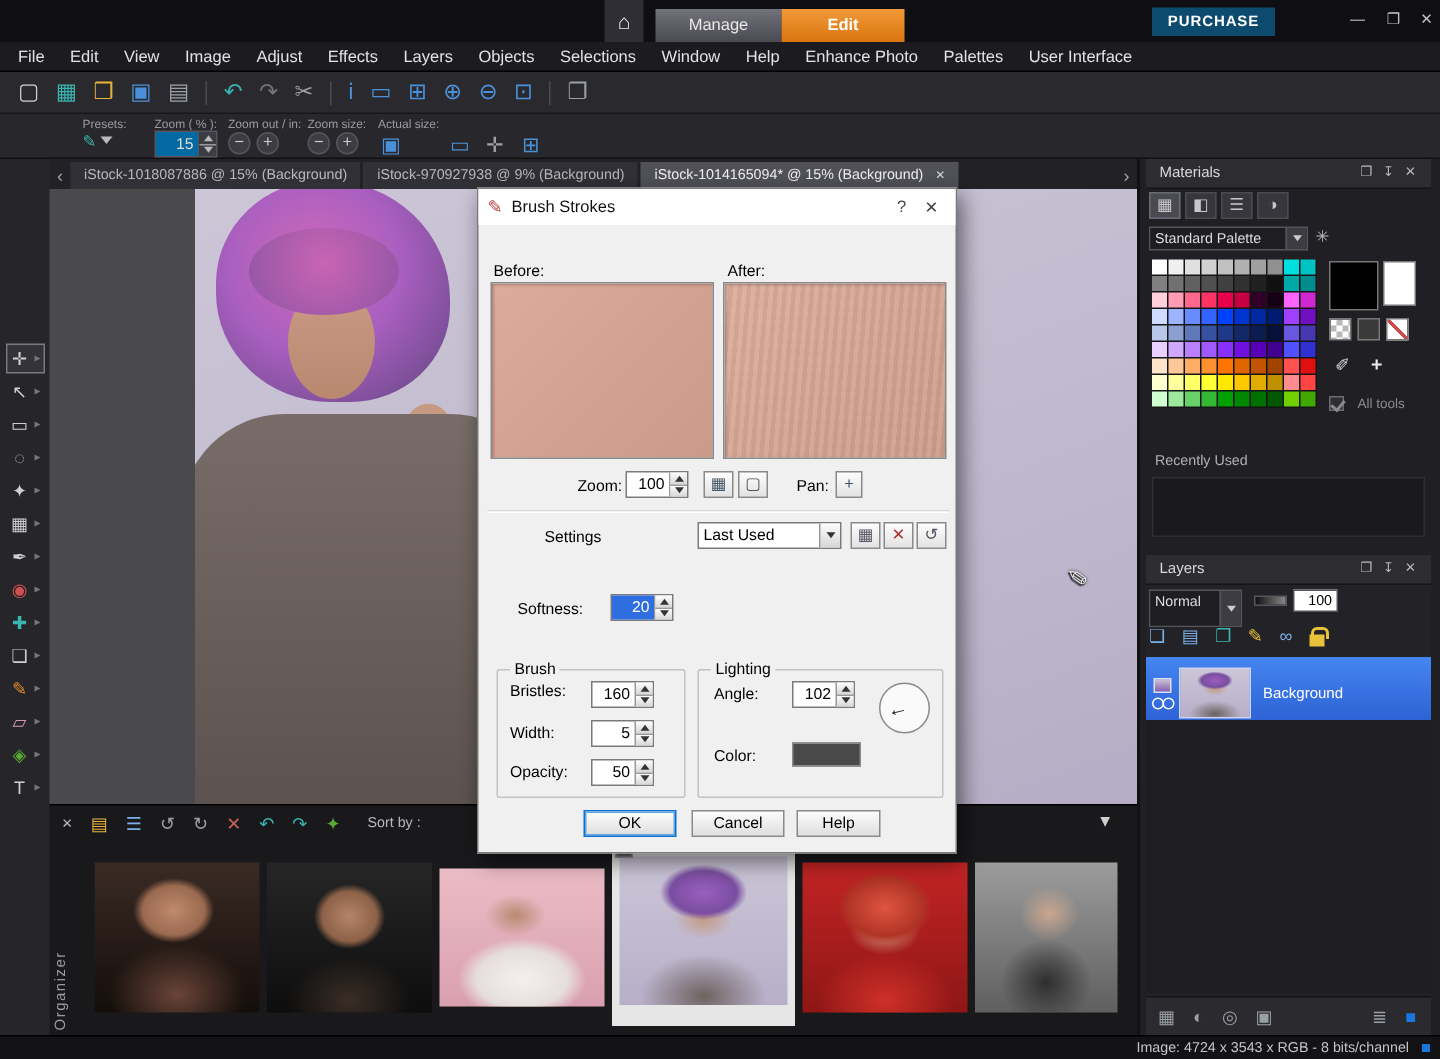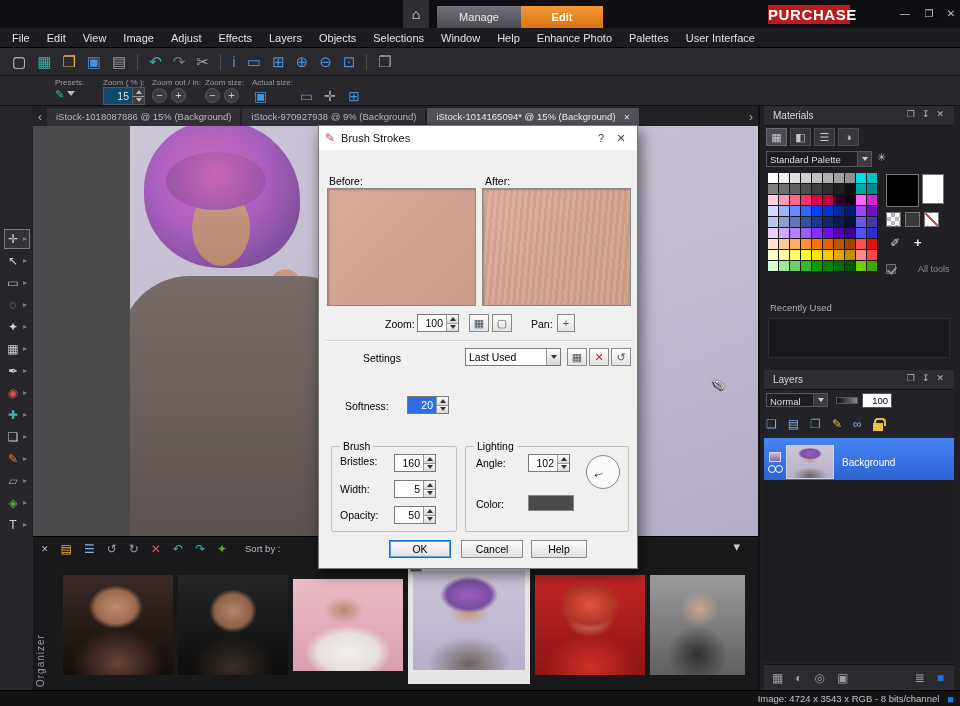--- a/index.html
+++ b/index.html
@@ -8,21 +8,21 @@
 
 
 #titlebar{position:absolute;left:0;top:0;width:960px;height:28px;background:#0f0f13;}
 #brand{position:absolute;left:10px;top:5px;font-size:14px;font-weight:bold;color:#fff;letter-spacing:.2px;}
 #brand .b2{font-weight:bold;}
 #year-badge{display:inline-block;background:#4a4a52;color:#fff;font-size:11px;font-weight:bold;padding:0 4px;margin-left:5px;vertical-align:1px;}
 #home-btn{position:absolute;left:403px;top:0;width:26px;height:28px;background:#2e2e34;color:#eee;text-align:center;line-height:28px;font-size:14px;cursor:default;}
 .nav-tab{position:absolute;top:6px;height:22px;line-height:22px;text-align:center;font-size:11px;color:#fff;cursor:default;}
 #tab-manage{left:437px;width:84px;background:linear-gradient(#72727a,#4a4a52);color:#e8e8e8;}
 #tab-edit{left:521px;width:82px;background:linear-gradient(#f29a38,#d9740f);font-weight:bold;}
-#purchase-btn{position:absolute;left:768px;top:5px;width:82px;height:19px;background:#b91c1c;color:#fff;font-weight:bold;font-size:15px;text-align:center;line-height:19px;letter-spacing:.6px;}
+#purchase-btn{position:absolute;left:768px;top:5px;width:82px;height:19px;background:#0c4a6e;color:#fff;font-weight:bold;font-size:10px;text-align:center;line-height:19px;letter-spacing:.6px;}
 .win-btn{position:absolute;top:0;width:22px;height:28px;color:#c4c4c4;text-align:center;line-height:28px;font-size:10px;}
 #win-min{left:894px;}#win-max{left:918px;}#win-close{left:940px;}
 
 
 #menubar{position:absolute;left:0;top:28px;width:960px;height:20px;background:#1c1c20;border-bottom:1px solid #000;display:flex;align-items:center;padding-left:12px;gap:17px;}
 #menubar .menu-item{color:#e2e2e2;font-size:11px;cursor:default;}
 #menubar .menu-item.sep{}
 
 
 #toolbar-main{position:absolute;left:0;top:48px;width:960px;height:28px;background:#2a2a2e;border-bottom:1px solid #18181b;display:flex;align-items:center;padding-left:12px;gap:11px;}
@@ -38,21 +38,21 @@
 .spin{position:absolute;display:flex;height:18px;border:1px solid #7a7a7a;background:#fff;}
 .spin .val{width:28px;font-size:10.5px;color:#000;text-align:right;padding:2px 3px 0 0;overflow:hidden;}
 .spin .val.sel{background:#2e6ee0;color:#fff;}
 .spin .btns{width:12px;display:flex;flex-direction:column;border-left:1px solid #999;}
 .sbtn{position:relative;flex:1;background:linear-gradient(#fdfdfd,#d6d6d6);}
 .sbtn + .sbtn{border-top:1px solid #999;}
 .sbtn::after{content:"";position:absolute;left:50%;top:50%;border:3px solid transparent;}
 .sbtn.up::after{transform:translate(-50%,-70%);border-bottom:4px solid #333;}
 .sbtn.down::after{transform:translate(-50%,-30%);border-top:4px solid #333;}
 .spin.dark{border-color:#55555c;background:#1e1e22;}
-.spin.dark .val{background:#0c4a6e;color:#ddd;}
+.spin.dark .val{background:#0369a1;color:#ddd;}
 .spin.dark .btns{border-left-color:#55555c;}
 .spin.dark .sbtn{background:#3c3c42;}
 .spin.dark .sbtn.up::after{border-bottom-color:#bbb;}
 .spin.dark .sbtn.down::after{border-top-color:#bbb;}
 
 
 #doc-tabbar{position:absolute;left:33px;top:106px;width:725px;height:20px;background:#222226;display:flex;align-items:flex-end;}
 .tab-chev{width:14px;color:#aaa;font-size:12px;text-align:center;line-height:18px;cursor:default;}
 .doc-tab{height:18px;line-height:18px;padding:0 9px;margin-right:2px;background:#303036;color:#b8b8bc;font-size:9.5px;white-space:nowrap;cursor:default;}
 .doc-tab.active{background:#51515a;color:#f0f0f0;}
@@ -143,28 +143,28 @@
 #swatch-grid{position:absolute;left:4px;top:67px;width:110px;height:99px;display:grid;grid-template-columns:repeat(10,10px);grid-auto-rows:10px;gap:1px;background:#151518;}
 .swatch{width:10px;height:10px;cursor:default;}
 #fg-white{position:absolute;left:158px;top:68px;width:22px;height:30px;background:#fff;border:1px solid #777;}
 #fg-black{position:absolute;left:122px;top:68px;width:33px;height:33px;background:#000;border:1px solid #777;}
 .mini-sq{position:absolute;width:15px;height:15px;border:1px solid #777;cursor:default;}
 #msq-checker{left:122px;top:106px;background:repeating-conic-gradient(#b8b8b8 0 25%,#fff 0 50%) 0 0/8px 8px;}
 #msq-dark{left:141px;top:106px;background:#3a3a3a;}
 #msq-slash{left:160px;top:106px;background:linear-gradient(45deg,transparent 44%,#d04848 44% 56%,transparent 56%),#fff;}
 #mat-dropper{position:absolute;left:126px;top:130px;font-size:12px;color:#d8d8dc;}
 #mat-add{position:absolute;left:150px;top:129px;font-size:13px;font-weight:bold;color:#e8e8ec;}
-#alltools-row{position:absolute;left:122px;top:158px;display:flex;align-items:center;gap:22px;color:#8a8a90;font-size:9px;}
+#alltools-row{position:absolute;left:122px;top:158px;display:flex;align-items:center;gap:9px;color:#8a8a90;font-size:9px;}
 #alltools-cb{position:relative;width:10px;height:10px;border:1px solid #6a6a70;background:#2e2e33;}
 #alltools-cb::after{content:"";position:absolute;left:2px;top:0px;width:4px;height:7px;border:solid #8a8a90;border-width:0 2px 2px 0;transform:rotate(40deg);}
 #recent-lbl{position:absolute;left:6px;top:196px;font-size:9.5px;color:#b0b0b6;}
 #recent-row{position:absolute;left:4px;top:212px;width:182px;height:40px;background:#1a1a1e;border:1px solid #2e2e33;}
 
 #layers-panel{position:absolute;left:4px;top:264px;width:190px;height:320px;background:#232327;}
-#blend-combo{left:2px;top:23px;width:62px;height:14px;}
+#blend-combo{left:2px;top:23px;width:62px;height:25px;}
 #op-track{position:absolute;left:72px;top:27px;width:22px;height:7px;background:linear-gradient(90deg,#111,#888);border:1px solid #55555c;}
 #op-val{position:absolute;left:98px;top:23px;width:30px;height:15px;background:#fff;color:#000;font-size:9.5px;text-align:right;padding:1px 3px;border:1px solid #55555c;}
 #ltoolbar{position:absolute;left:2px;top:44px;display:flex;align-items:center;gap:11px;height:20px;}
 #ltoolbar .l-icon{font-size:12px;cursor:default;}
 .lock{position:relative;width:10px;height:8px;background:#e8c23a;margin-top:5px;}
 .lock::before{content:"";position:absolute;left:1px;top:-5px;width:8px;height:6px;border:2px solid #e8c23a;border-bottom:none;border-radius:4px 4px 0 0;}
 #layer-row{position:absolute;left:0;top:68px;width:190px;height:48px;background:linear-gradient(#4585f2,#2a5ed0);display:flex;align-items:center;cursor:default;}
 #layer-minis{width:22px;display:flex;flex-direction:column;align-items:center;gap:3px;}
 #layer-minis .mini-thumb{width:12px;height:10px;background:linear-gradient(#c8c2d6,#8a5fae);border:1px solid #dde;}
 .glasses{position:relative;width:15px;height:7px;}

